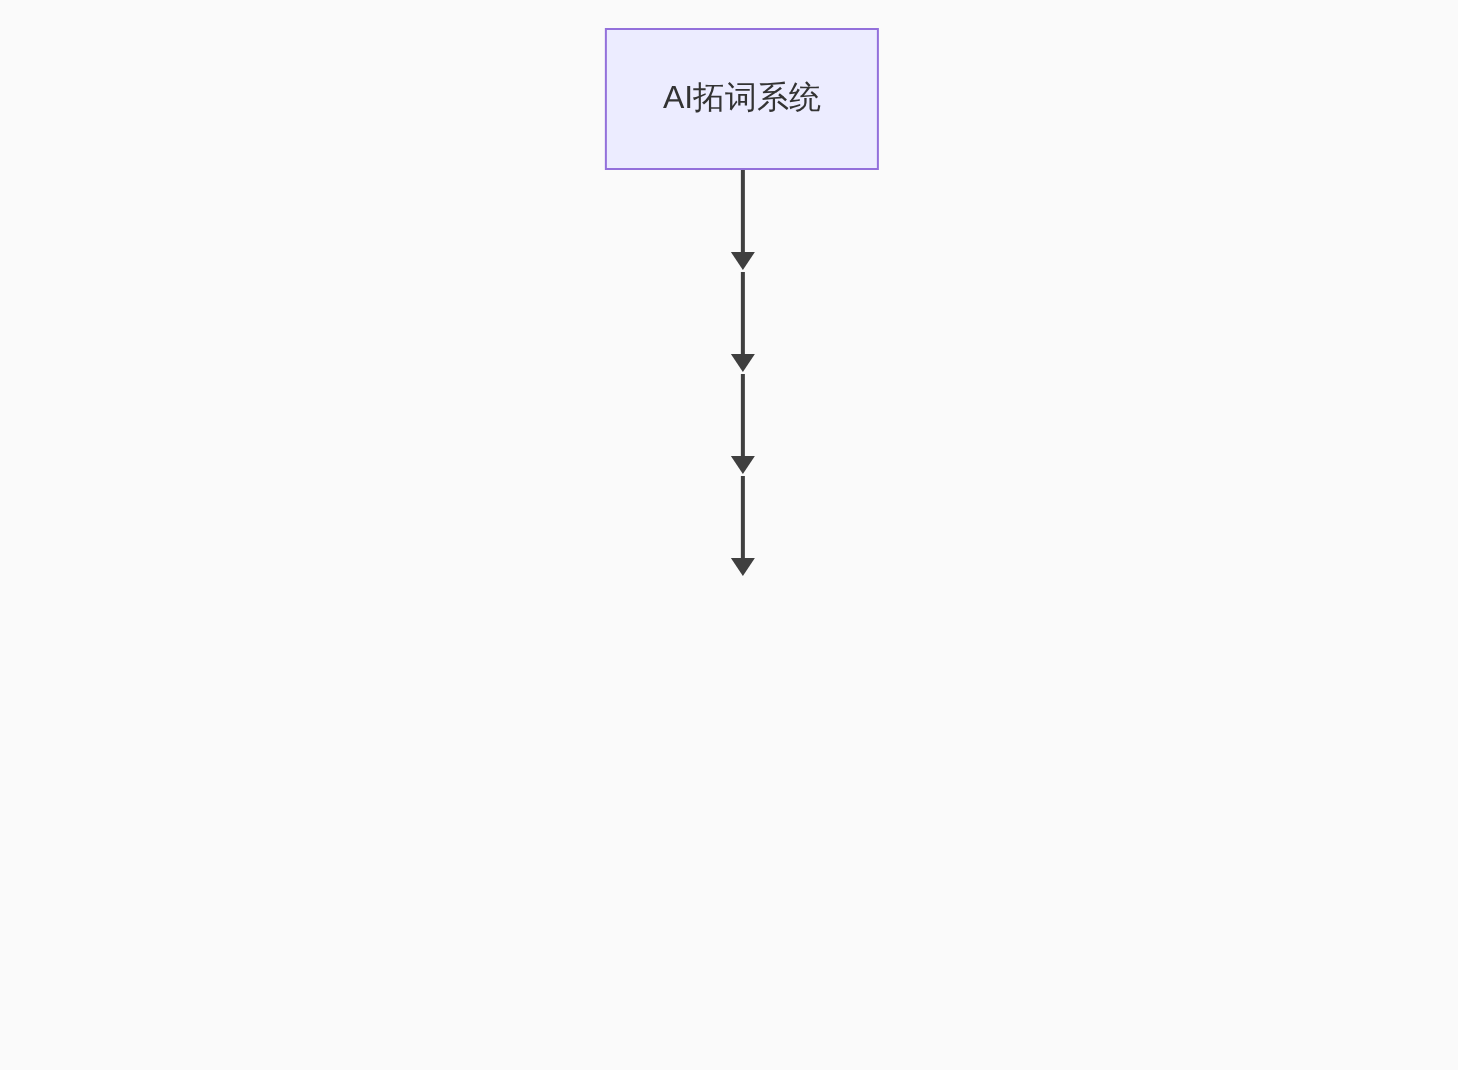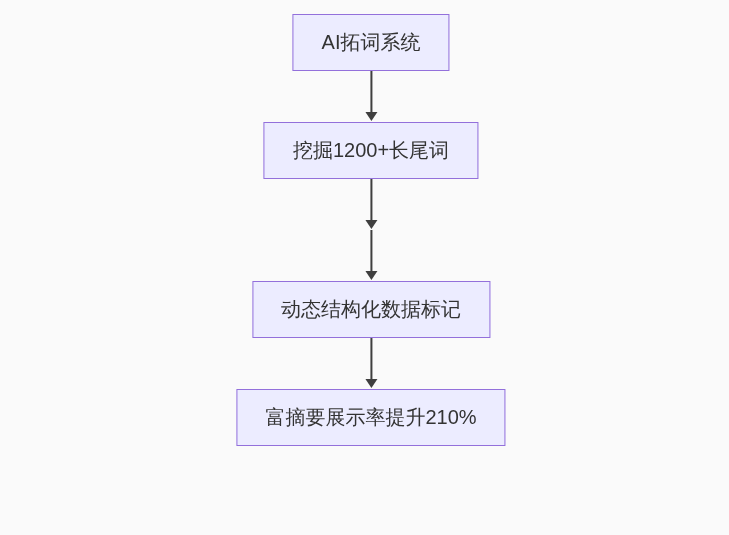--- a/index.html
+++ b/index.html
@@ -18,26 +18,26 @@
     position: absolute;
     left: 371px;
     top: 14px;
     transform: translateX(-50%);
     display: flex;
     flex-direction: column;
     align-items: center;
   }
   .node {
     box-sizing: border-box;
-    height: 57px;
+    height: 71px;
     padding: 0 28px;
     background: #ececff;
     border: 1px solid #9370db;
     color: #333333;
-    font-size: 20px;
+    font-size: 16px;
     display: flex;
     align-items: center;
     justify-content: center;
     white-space: nowrap;
   }
   .edge {
     height: 51px;
     display: flex;
     flex-direction: column;
     align-items: center;
@@ -65,42 +65,33 @@
 
     <div class="node">
       <span>AI拓词系统</span>
     </div>
 
     <div class="edge">
       <div class="edge-line"></div>
       <div class="edge-head"></div>
     </div>
 
-    <div class="node">
-      <span>挖掘1200+长尾词</span>
-    </div>
 
     <div class="edge">
       <div class="edge-line"></div>
       <div class="edge-head"></div>
     </div>
 
 
     <div class="edge">
       <div class="edge-line"></div>
       <div class="edge-head"></div>
     </div>
 
-    <div class="node">
-      <span>动态结构化数据标记</span>
-    </div>
 
     <div class="edge">
       <div class="edge-line"></div>
       <div class="edge-head"></div>
     </div>
 
-    <div class="node">
-      <span>富摘要展示率提升210%</span>
-    </div>
 
   </div>
 </div>
 
 </body></html>

